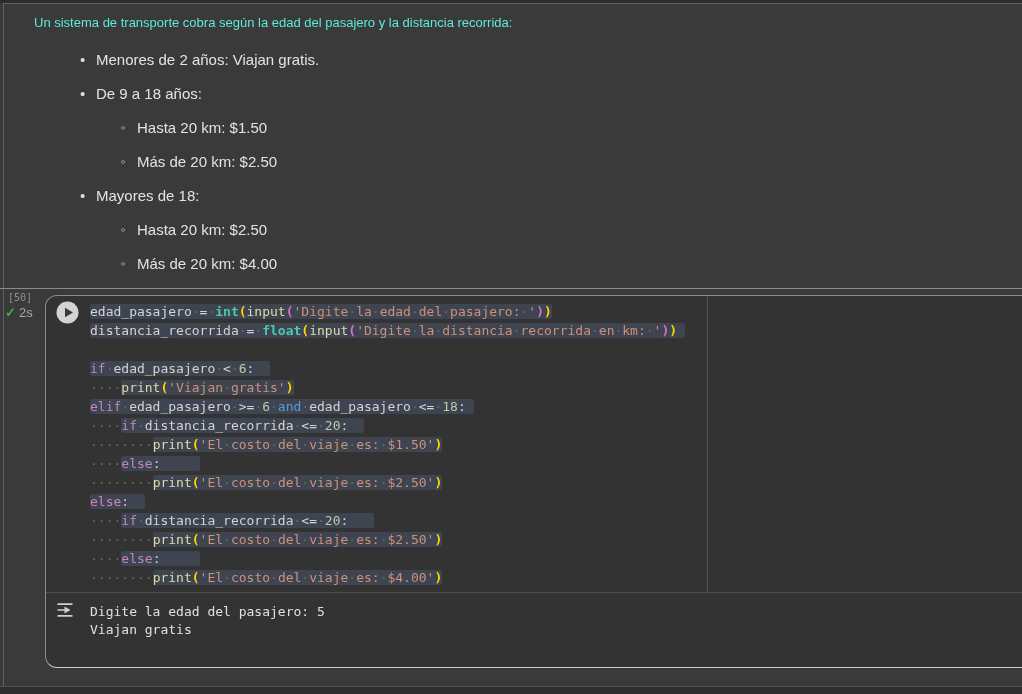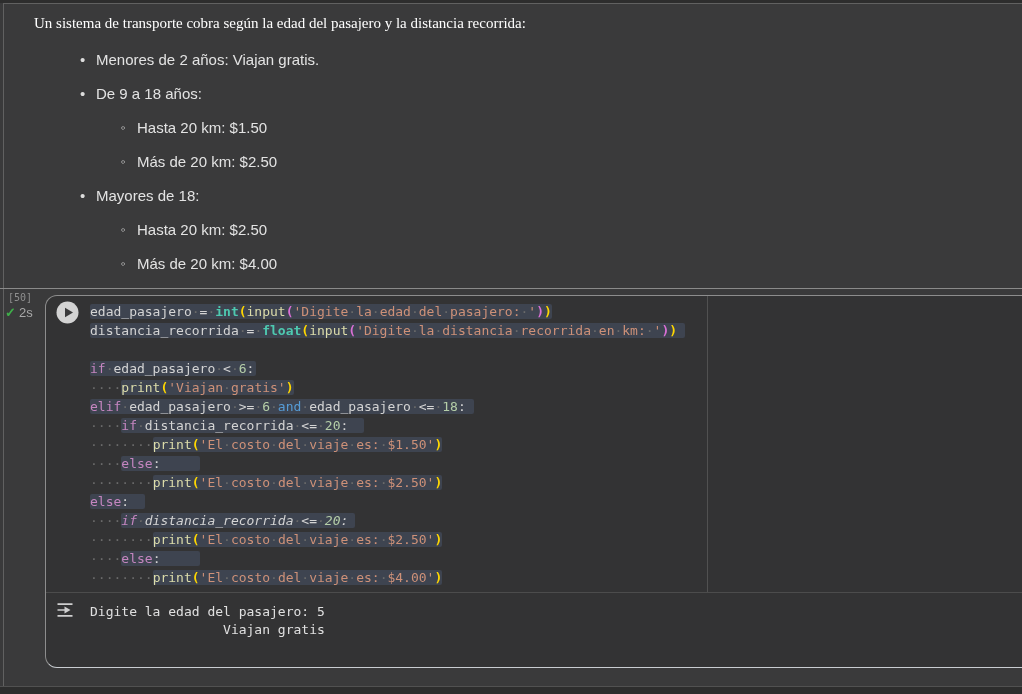--- a/index.html
+++ b/index.html
@@ -5,21 +5,21 @@
   html,body{margin:0;padding:0;background:#2d2d2d;}
   .page{position:relative;width:1022px;height:694px;background:#3a3a3b;overflow:hidden;
         font-family:"Liberation Sans",sans-serif;}
   .top-strip{position:absolute;left:0;top:0;width:100%;height:3px;background:#2d2d2d;}
   .top-border{position:absolute;left:3px;top:3px;right:0;height:1px;background:#616161;}
   .left-border{position:absolute;left:3px;top:3px;width:1px;height:683px;background:#616161;}
   .bottom-strip{position:absolute;left:0;top:686px;width:100%;height:8px;background:#2d2d2d;border-top:1px solid #515151;}
 
   
   .md-cell{position:absolute;left:4px;top:4px;width:1018px;height:284px;}
-  .md-intro{position:absolute;left:30px;top:11px;font-size:15px;color:#ffffff;font-family:Liberation Serif, serif;}
+  .md-intro{position:absolute;left:30px;top:11px;font-size:13px;color:#5eead4;}
   .md-item{position:absolute;display:flex;align-items:flex-start;font-size:15px;color:#e3e3e3;}
   .md-item.lvl1{left:76px;}
   .md-item.lvl2{left:117px;}
   .bullet{display:inline-block;width:16px;color:#dcdcdc;}
   .md-item.lvl2 .bullet{font-size:13px;padding-top:1px;}
 
   .cell-divider{position:absolute;left:0;top:288px;width:100%;height:1px;background:#8a8a8a;}
 
   
   .code-cell{position:absolute;left:0;top:289px;width:100%;height:397px;}
@@ -31,21 +31,21 @@
   .frame{position:absolute;left:45px;top:6px;width:992px;height:371px;background:#333334;
          border:1px solid #8d8d8d;border-bottom-color:#c9cdd1;border-radius:12px;overflow:hidden;}
   .play-btn{position:absolute;left:10px;top:5px;width:23px;height:23px;cursor:pointer;border:none;background:transparent;padding:0;}
   .code-lines{position:absolute;left:44px;top:6px;font:13px/19px "DejaVu Sans Mono",monospace;}
   .code-line{height:19px;white-space:pre;}
   .hl{background:#3e4450;border-radius:2px;}
   .ruler{position:absolute;left:661px;top:0;width:1px;height:296px;background:#515151;}
   .io-divider{position:absolute;left:0;top:296px;width:100%;height:1px;background:#4c4c4c;}
   .output{position:absolute;left:0;top:297px;right:0;bottom:0;}
   .out-icon{position:absolute;left:10px;top:9px;}
-  .out-lines{position:absolute;left:44px;top:10px;font:13px/17.5px "DejaVu Sans Mono",monospace;color:#e0e0e0;text-align:right;}
+  .out-lines{position:absolute;left:44px;top:10px;font:13px/17.5px "DejaVu Sans Mono",monospace;color:#e0e0e0;}
   .out-line{white-space:pre;}
 
   
   .t-v{color:#d4d4d4;}
   .t-op{color:#d4d4d4;}
   .t-kw{color:#c586c0;}
   .t-kwb{color:#569cd6;}
   .t-fn{color:#dcdcaa;font-weight:normal;}
   .t-fnb{color:#4ec9b0;font-weight:bold;}
   .t-str{color:#ce9178;}
@@ -112,29 +112,29 @@
             <circle cx="11.5" cy="11.5" r="11" fill="#d3d3d3"></circle>
             <path d="M9 6.7 L17 11.5 L9 16.3 Z" fill="#3a3a3b"></path>
           </svg>
         </span>
       </button>
 
       <div class="code-lines" id="code-lines">
           <div class="code-line"><span class="hl"><span class="t-v">edad_pasajero</span><span class="t-ws">·</span><span class="t-op">=</span><span class="t-ws">·</span><span class="t-fnb">int</span><span class="t-p1">(</span><span class="t-fn">input</span><span class="t-p2">(</span><span class="t-str">'Digite</span><span class="t-ws">·</span><span class="t-str">la</span><span class="t-ws">·</span><span class="t-str">edad</span><span class="t-ws">·</span><span class="t-str">del</span><span class="t-ws">·</span><span class="t-str">pasajero:</span><span class="t-ws">·</span><span class="t-str">'</span><span class="t-p2">)</span><span class="t-p1">)</span></span></div>
           <div class="code-line"><span class="hl" style="padding-right: 7.8267px;"><span class="t-v">distancia_recorrida</span><span class="t-ws">·</span><span class="t-op">=</span><span class="t-ws">·</span><span class="t-fnb">float</span><span class="t-p1">(</span><span class="t-fn">input</span><span class="t-p2">(</span><span class="t-str">'Digite</span><span class="t-ws">·</span><span class="t-str">la</span><span class="t-ws">·</span><span class="t-str">distancia</span><span class="t-ws">·</span><span class="t-str">recorrida</span><span class="t-ws">·</span><span class="t-str">en</span><span class="t-ws">·</span><span class="t-str">km:</span><span class="t-ws">·</span><span class="t-str">'</span><span class="t-p2">)</span><span class="t-p1">)</span></span></div>
           <div class="code-line"></div>
-          <div class="code-line"><span class="hl" style="padding-right: 2px;"><span class="t-kw">if</span><span class="t-ws">·</span><span class="t-v">edad_pasajero</span><span class="t-ws">·</span><span class="t-op">&lt;</span><span class="t-ws">·</span><span class="t-num">6</span><span class="t-op">:</span></span></div>
+          <div class="code-line"><span class="hl" style="padding-right: 16px;"><span class="t-kw">if</span><span class="t-ws">·</span><span class="t-v">edad_pasajero</span><span class="t-ws">·</span><span class="t-op">&lt;</span><span class="t-ws">·</span><span class="t-num">6</span><span class="t-op">:</span></span></div>
           <div class="code-line"><span class="t-ws">····</span><span class="hl"><span class="t-fn">print</span><span class="t-p1">(</span><span class="t-str">'Viajan</span><span class="t-ws">·</span><span class="t-str">gratis'</span><span class="t-p1">)</span></span></div>
           <div class="code-line"><span class="hl" style="padding-right: 7.8267px;"><span class="t-kw">elif</span><span class="t-ws">·</span><span class="t-v">edad_pasajero</span><span class="t-ws">·</span><span class="t-op">&gt;=</span><span class="t-ws">·</span><span class="t-num">6</span><span class="t-ws">·</span><span class="t-kwb">and</span><span class="t-ws">·</span><span class="t-v">edad_pasajero</span><span class="t-ws">·</span><span class="t-op">&lt;=</span><span class="t-ws">·</span><span class="t-num">18</span><span class="t-op">:</span></span></div>
           <div class="code-line"><span class="t-ws">····</span><span class="hl" style="padding-right: 15.6534px;"><span class="t-kw">if</span><span class="t-ws">·</span><span class="t-v">distancia_recorrida</span><span class="t-ws">·</span><span class="t-op">&lt;=</span><span class="t-ws">·</span><span class="t-num">20</span><span class="t-op">:</span></span></div>
           <div class="code-line"><span class="t-ws">········</span><span class="hl"><span class="t-fn">print</span><span class="t-p1">(</span><span class="t-str">'El</span><span class="t-ws">·</span><span class="t-str">costo</span><span class="t-ws">·</span><span class="t-str">del</span><span class="t-ws">·</span><span class="t-str">viaje</span><span class="t-ws">·</span><span class="t-str">es:</span><span class="t-ws">·</span><span class="t-str">$1.50'</span><span class="t-p1">)</span></span></div>
           <div class="code-line"><span class="t-ws">····</span><span class="hl" style="padding-right: 39.1335px;"><span class="t-kw">else</span><span class="t-op">:</span></span></div>
           <div class="code-line"><span class="t-ws">········</span><span class="hl"><span class="t-fn">print</span><span class="t-p1">(</span><span class="t-str">'El</span><span class="t-ws">·</span><span class="t-str">costo</span><span class="t-ws">·</span><span class="t-str">del</span><span class="t-ws">·</span><span class="t-str">viaje</span><span class="t-ws">·</span><span class="t-str">es:</span><span class="t-ws">·</span><span class="t-str">$2.50'</span><span class="t-p1">)</span></span></div>
           <div class="code-line"><span class="hl" style="padding-right: 15.6534px;"><span class="t-kw">else</span><span class="t-op">:</span></span></div>
-          <div class="code-line"><span class="t-ws">····</span><span class="hl" style="padding-right: 7px; font-style: italic;"><span class="t-kw">if</span><span class="t-ws">·</span><span class="t-v">distancia_recorrida</span><span class="t-ws">·</span><span class="t-op">&lt;=</span><span class="t-ws">·</span><span class="t-num">20</span><span class="t-op">:</span></span></div>
+          <div class="code-line"><span class="t-ws">····</span><span class="hl" style="padding-right: 26px;"><span class="t-kw">if</span><span class="t-ws">·</span><span class="t-v">distancia_recorrida</span><span class="t-ws">·</span><span class="t-op">&lt;=</span><span class="t-ws">·</span><span class="t-num">20</span><span class="t-op">:</span></span></div>
           <div class="code-line"><span class="t-ws">········</span><span class="hl"><span class="t-fn">print</span><span class="t-p1">(</span><span class="t-str">'El</span><span class="t-ws">·</span><span class="t-str">costo</span><span class="t-ws">·</span><span class="t-str">del</span><span class="t-ws">·</span><span class="t-str">viaje</span><span class="t-ws">·</span><span class="t-str">es:</span><span class="t-ws">·</span><span class="t-str">$2.50'</span><span class="t-p1">)</span></span></div>
           <div class="code-line"><span class="t-ws">····</span><span class="hl" style="padding-right: 39.1335px;"><span class="t-kw">else</span><span class="t-op">:</span></span></div>
           <div class="code-line"><span class="t-ws">········</span><span class="hl"><span class="t-fn">print</span><span class="t-p1">(</span><span class="t-str">'El</span><span class="t-ws">·</span><span class="t-str">costo</span><span class="t-ws">·</span><span class="t-str">del</span><span class="t-ws">·</span><span class="t-str">viaje</span><span class="t-ws">·</span><span class="t-str">es:</span><span class="t-ws">·</span><span class="t-str">$4.00'</span><span class="t-p1">)</span></span></div>
         </div>
       <div class="ruler"></div>
       <div class="io-divider"></div>
 
       <div class="output">
         <span class="out-icon">
           <svg width="18" height="16" viewBox="0 0 18 16">

